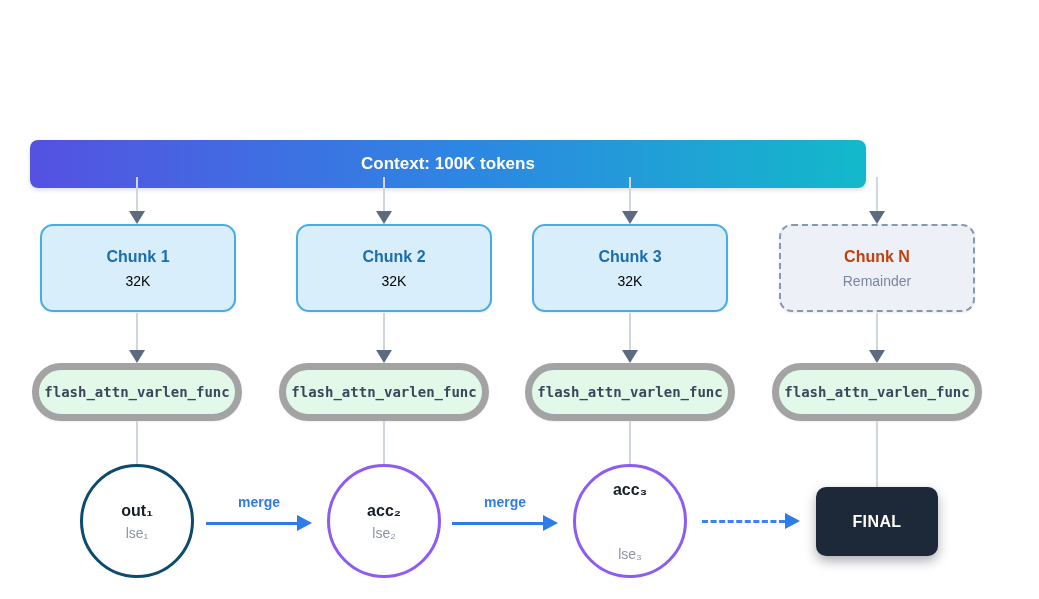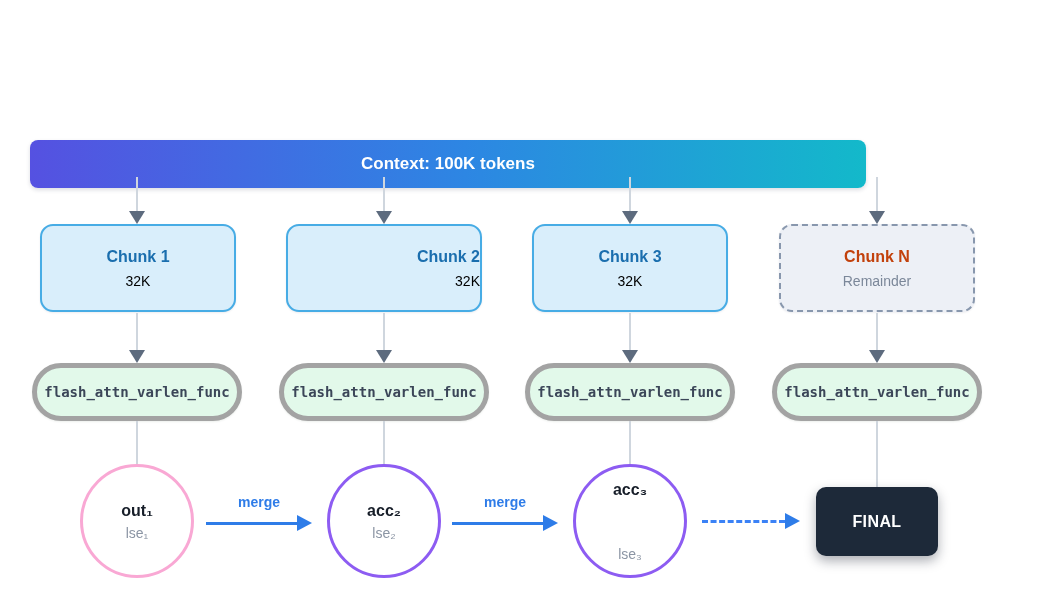--- a/index.html
+++ b/index.html
@@ -34,32 +34,32 @@
     box-shadow:0 1px 2px rgba(20,30,60,.08);
   }
   .chunk .c-title{font-size:16px;font-weight:700;color:#1a6eae;margin-bottom:7px;}
   .chunk .c-sub{font-size:14px;color:#000000;}
   .chunk.dashed{background:#edf0f6;border:2px dashed #8897ad;}
   .chunk.dashed .c-title{color:#c2410c;}
   .chunk.dashed .c-sub{color:#7b8799;}
   
   .pill{
     position:absolute;top:363px;width:210px;height:58px;box-sizing:border-box;
-    background:#e2f9ea;border:5px solid #a3a3a3;border-radius:29px;
+    background:#e2f9ea;border:7px solid #a3a3a3;border-radius:29px;
     display:flex;align-items:center;justify-content:center;
     box-shadow:0 1px 2px rgba(20,60,30,.08);
   }
   .pill span{font-family:"DejaVu Sans Mono",monospace;font-size:14px;font-weight:700;color:#3b4658;}
   
   .circle{
     position:absolute;top:464px;width:114px;height:114px;box-sizing:border-box;
     background:#ffffff;border-radius:50%;
     display:flex;flex-direction:column;align-items:center;justify-content:center;gap:5px;
   }
-  .circle.indigo{border:3px solid #f9a8d4;}
+  .circle.indigo{border:3px solid #0c4a6e;}
   .circle.purple{border:3px solid #8d5cf2;}
   .circle .r-name{font-size:16px;font-weight:700;color:#171e29;}
   .circle .r-lse{font-size:14px;color:#8b95a4;}
   
   .final{
     position:absolute;left:816px;top:487px;width:122px;height:69px;
     background:#1d2939;border-radius:10px;
     display:flex;align-items:center;justify-content:center;
     box-shadow:0 5px 12px rgba(16,24,40,.35);
   }
@@ -96,21 +96,21 @@
   </div>
   <div class="vconn" style="left:869px;top:177px;">
     <div class="vline" style="height:34px;"></div>
     <div class="vhead"></div>
   </div>
 
   <div class="chunk" style="left:40px;">
     <div class="c-title">Chunk 1</div>
     <div class="c-sub">32K</div>
   </div>
-  <div class="chunk" style="left:286px;align-items:flex-end;">
+  <div class="chunk" style="left:296px;">
     <div class="c-title">Chunk 2</div>
     <div class="c-sub">32K</div>
   </div>
   <div class="chunk" style="left:532px;">
     <div class="c-title">Chunk 3</div>
     <div class="c-sub">32K</div>
   </div>
   <div class="chunk dashed" style="left:779px;">
     <div class="c-title">Chunk N</div>
     <div class="c-sub">Remainder</div>

